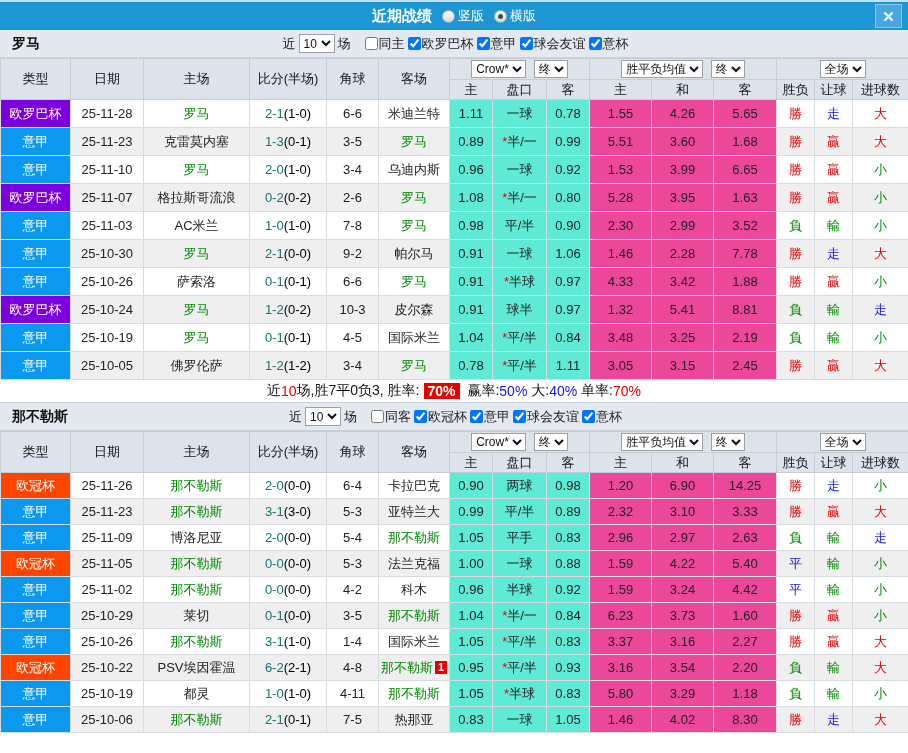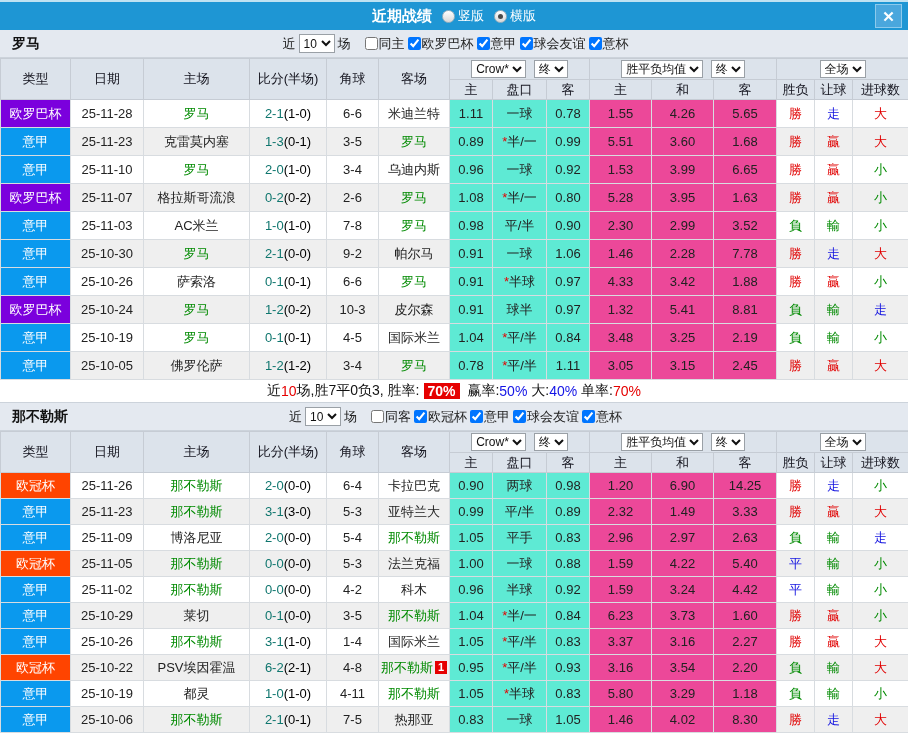--- a/index.html
+++ b/index.html
@@ -473,21 +473,21 @@
           <td class="type" style="background: rgb(10, 153, 238);">意甲</td>
           <td class="date">25-11-23</td>
           <td class="team green">那不勒斯</td>
           <td class="score"><span class="sc">3-1</span><span class="half">(3-0)</span></td>
           <td class="corner">5-3</td>
           <td class="team">亚特兰大</td>
           <td class="num cream">0.99</td>
           <td class="num cream">平/半</td>
           <td class="num cream">0.89</td>
           <td class="num blue">2.32</td>
-          <td class="num blue">1.49</td>
+          <td class="num blue">3.10</td>
           <td class="num blue">3.33</td>
           <td class="res" style="color: rgb(225, 0, 0);">勝</td>
           <td class="res" style="color: rgb(225, 0, 0);">贏</td>
           <td class="res" style="color: rgb(225, 0, 0);">大</td>
         </tr>
         <tr>
           <td class="type" style="background: rgb(10, 153, 238);">意甲</td>
           <td class="date">25-11-09</td>
           <td class="team">博洛尼亚</td>
           <td class="score"><span class="sc">2-0</span><span class="half">(0-0)</span></td>

